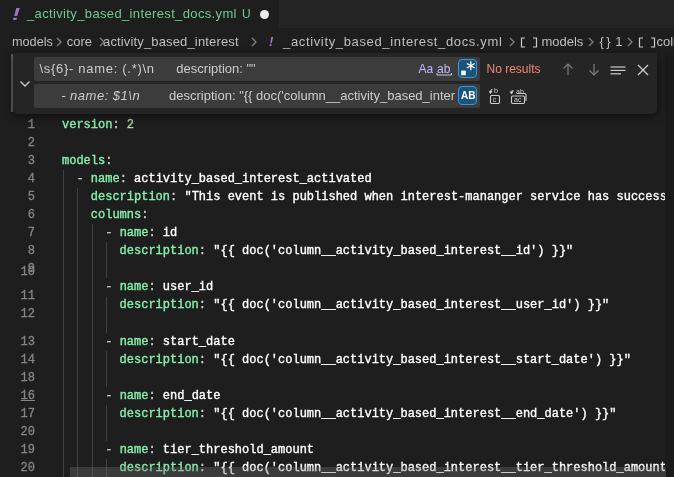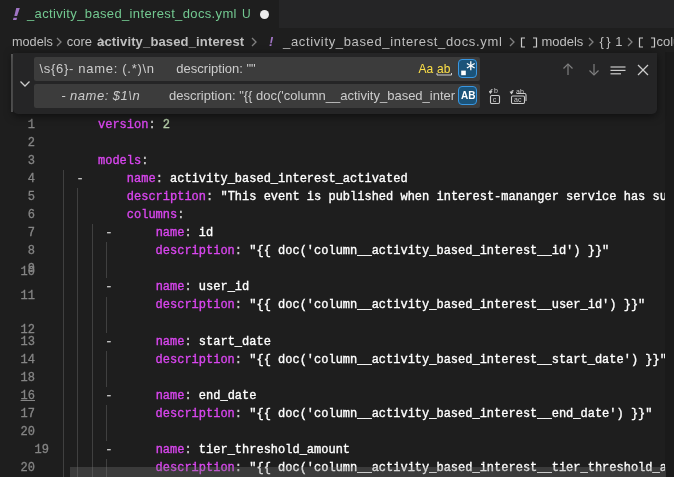--- a/index.html
+++ b/index.html
@@ -16,33 +16,33 @@
   
   #crumbs{left:0;top:28px;width:674px;height:24px;background:#1e1e1e;}
   .bc{position:absolute;top:1.5px;height:24px;line-height:24px;font-size:13px;color:#bfbfbf;white-space:pre;}
   .bsep{position:absolute;top:8.5px;}
   
   #editor{left:0;top:52px;width:674px;height:425px;background:#1e1e1e;}
   .lnum{-webkit-text-stroke:0.3px;position:absolute;left:0;width:35px;height:18.1px;line-height:18.1px;text-align:right;
         font-family:"Liberation Mono",monospace;font-size:12px;color:#858585;}
   #code{-webkit-text-stroke:0.35px;left:62px;top:63.5px;width:604px;height:363px;overflow:hidden;
         font-family:"Liberation Mono",monospace;font-size:12px;line-height:18.1px;white-space:pre;color:#d4d4d4;}
-  .k{color:#d946ef;margin-left:36px;} .s{color:#ffffff;} .n{color:#b5cea8;} .p{color:#cccccc;}
+  .k{color:#86efac;} .s{color:#ffffff;} .n{color:#b5cea8;} .p{color:#cccccc;}
   .guide{position:absolute;width:1px;background:#404040;}
   #rstrip{left:665px;top:0px;width:9px;height:425px;background:#1a1a1a;}
   #hscroll{left:70px;top:415px;width:596px;height:10px;background:rgba(121,121,121,0.32);}
   
   #sash{left:10.5px;top:53.5px;width:2px;height:58.5px;background:#606060;}
   #fw{left:12.5px;top:53px;width:644px;height:61px;background:#252526;
       border-radius:0 0 5px 5px;box-shadow:0 2px 8px rgba(0,0,0,0.55);}
   .inp{position:absolute;left:21px;width:446px;height:24px;background:#3c3c3c;border-radius:2px;overflow:hidden;}
   #finp{top:3.5px;}
   #rinp{top:30.5px;}
   .itext{position:absolute;left:6px;top:0;height:24px;line-height:24px;font-size:13px;color:#cccccc;white-space:pre;}
-  .togtxt{position:absolute;height:24px;line-height:24px;font-size:11px;color:#fde047;}
+  .togtxt{position:absolute;height:24px;line-height:24px;font-size:11px;color:#c4b5fd;}
   .bluebox{position:absolute;width:19px;height:19px;border-radius:4px;background:#1b5379;border:1px solid #3997e2;box-sizing:border-box;}
   #nores{left:474px;top:3.5px;height:24px;line-height:24px;font-size:12px;color:#f48771;}
   .icon{position:absolute;}
 </style>
 </head>
 <body>
 <div id="root">
 
   <div class="abs" id="tabbar"></div>
   <div class="abs" id="tab"></div>
@@ -53,21 +53,21 @@
 
   <div class="abs" id="crumbs">
     <span class="bc" style="left:12px;font-size:12.7px;">models</span>
     <svg class="bsep" style="left:55px" width="8" height="10" viewBox="0 0 8 10">
         <path d="M2 1 L6 5 L2 9" stroke="#808080" stroke-width="1.3" fill="none"></path>
       </svg>
     <span class="bc" style="left:66.7px;">core</span>
     <svg class="bsep" style="left:98px" width="8" height="10" viewBox="0 0 8 10">
         <path d="M2 1 L6 5 L2 9" stroke="#808080" stroke-width="1.3" fill="none"></path>
       </svg>
-    <span class="bc" style="left:97px;letter-spacing:0.15px;font-weight:bold;">activity_based_interest</span>
+    <span class="bc" style="left:103px;letter-spacing:0.15px;">activity_based_interest</span>
     <svg class="bsep" style="left:250px" width="8" height="10" viewBox="0 0 8 10">
         <path d="M2 1 L6 5 L2 9" stroke="#808080" stroke-width="1.3" fill="none"></path>
       </svg>
     <span class="bc" style="left:269px;font-weight:bold;font-style:italic;color:#a074c4;">!</span>
     <span class="bc" style="left:283px;letter-spacing:0.65px;">_activity_based_interest_docs.yml</span>
     <svg class="bsep" style="left:508px" width="8" height="10" viewBox="0 0 8 10">
         <path d="M2 1 L6 5 L2 9" stroke="#808080" stroke-width="1.3" fill="none"></path>
       </svg>
     <svg class="bsep" style="left:520px;top:8.5px" width="18" height="11" viewBox="0 0 18 11">
         <path d="M5 1 H1.5 V10 H5 M13 1 H16.5 V10 H13" stroke="#cccccc" stroke-width="1.2" fill="none"></path>
@@ -92,28 +92,28 @@
     <div class="lnum" style="top:81.6px;">2</div>
     <div class="lnum" style="top:99.7px;">3</div>
     <div class="lnum" style="top:117.8px;">4</div>
     <div class="lnum" style="top:135.9px;">5</div>
     <div class="lnum" style="top:154.0px;">6</div>
     <div class="lnum" style="top:172.1px;">7</div>
     <div class="lnum" style="top:190.2px;">8</div>
     <div class="lnum" style="top:208.3px;">9</div>
     <div class="lnum" style="top:211px;">10</div>
     <div class="lnum" style="top:235px;">11</div>
-    <div class="lnum" style="top:269px;">12</div>
+    <div class="lnum" style="top:253px;">12</div>
     <div class="lnum" style="top:280.7px;">13</div>
     <div class="lnum" style="top:298.8px;">14</div>
     <div class="lnum" style="top:316.9px;">18</div>
     <div class="lnum" style="top:335.0px;text-decoration:underline;">16</div>
     <div class="lnum" style="top:353.1px;">17</div>
     <div class="lnum" style="top:371.2px;">20</div>
-    <div class="lnum" style="top:389.3px;margin-left:14px;">19</div>
+    <div class="lnum" style="top:389.3px;">19</div>
     <div class="lnum" style="top:407.4px;">20</div>
 
     <div class="guide" style="left:62.6px;top:117.8px;height:307px;"></div>
     <div class="guide" style="left:77.1px;top:135.9px;height:289px;"></div>
     <div class="guide" style="left:91.5px;top:172.1px;height:253px;"></div>
     <div class="guide" style="left:106px;top:190.2px;height:36.2px;"></div>
     <div class="guide" style="left:106px;top:244.5px;height:36.2px;"></div>
     <div class="guide" style="left:106px;top:298.8px;height:36.2px;"></div>
     <div class="guide" style="left:106px;top:353.1px;height:36.2px;"></div>
     <div class="guide" style="left:106px;top:407.4px;height:17.6px;"></div>
@@ -158,20 +158,21 @@
       <div class="bluebox" style="left:424px;top:2.5px;"></div>
       <svg class="icon" style="left:424px;top:2.5px;" width="19" height="19" viewBox="0 0 19 19">
         <rect x="3.2" y="11.6" width="4.6" height="4.6" fill="#ffffff"></rect>
         <g stroke="#ffffff" stroke-width="1.3">
             <line x1="12.8" y1="2.2" x2="12.8" y2="11.2"></line>
             <line x1="8.9" y1="4.45" x2="16.7" y2="8.95"></line>
             <line x1="16.7" y1="4.45" x2="8.9" y2="8.95"></line>
           </g>
       </svg>
     </div>
+    <div class="abs" id="nores">No results</div>
 
     <svg class="icon" style="left:549px;top:9px;" width="12" height="15" viewBox="0 0 12 15">
         <g stroke="#7f7f7f" stroke-width="1.2" fill="none">
           <line x1="6" y1="2" x2="6" y2="13"></line>
           <path d="M1.5 6.5 L6 2 L10.5 6.5"></path>
         </g>
       </svg>
 
     <svg class="icon" style="left:575px;top:9px;" width="12" height="15" viewBox="0 0 12 15">
         <g stroke="#7f7f7f" stroke-width="1.2" fill="none">

